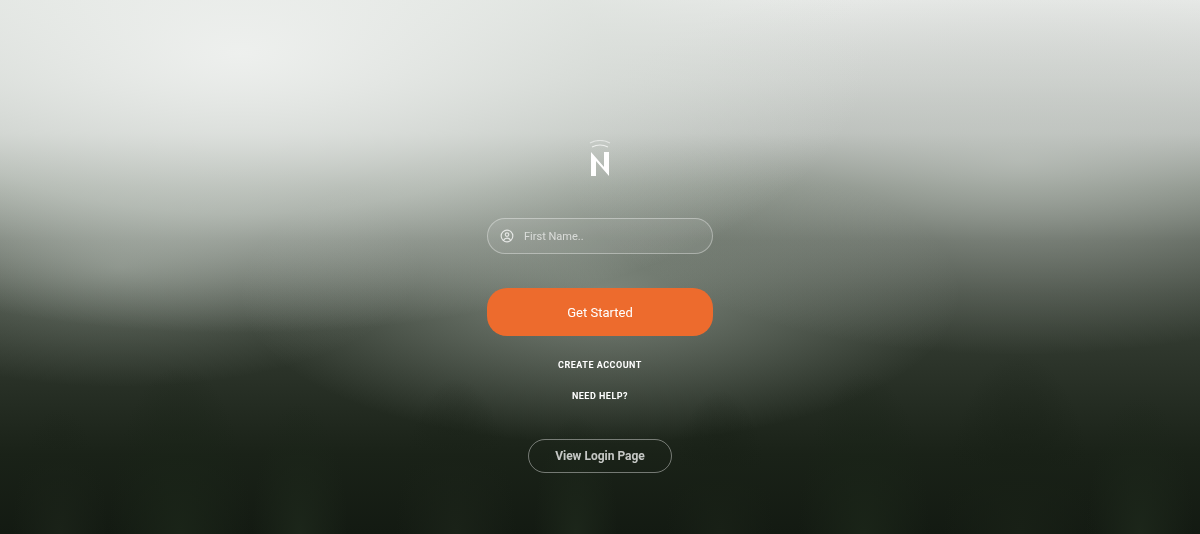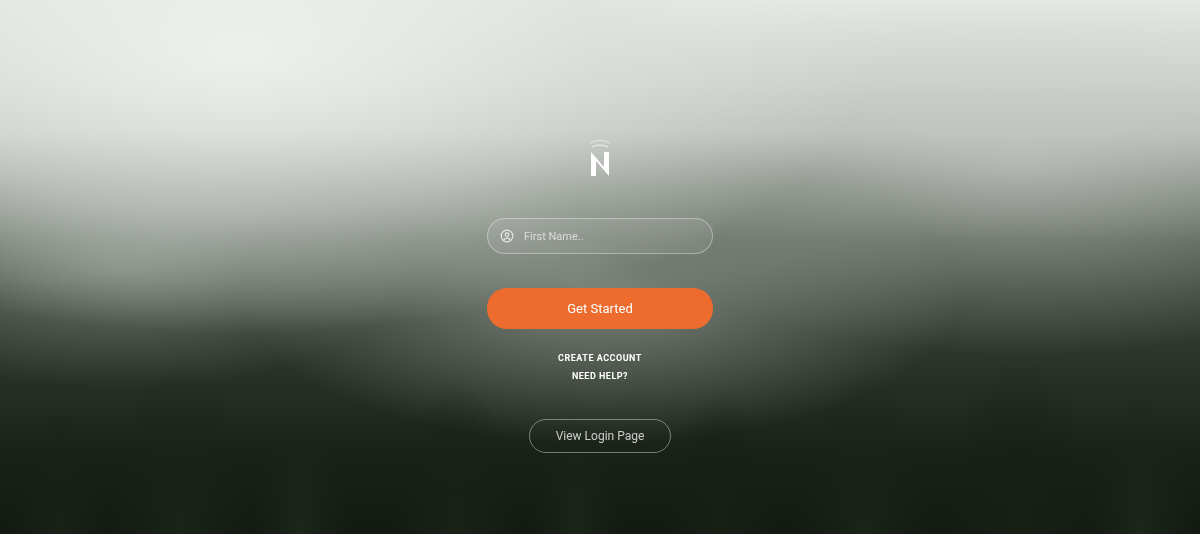--- a/index.html
+++ b/index.html
@@ -98,34 +98,34 @@
       outline: none;
       color: #fff;
       font-size: 11px;
       font-family: inherit;
     }
     .input-field::placeholder {
       color: rgba(255,255,255,0.65);
     }
     .primary-btn {
       width: 226px;
-      height: 41px;
+      height: 48px;
       border-radius: 20px;
       background: #ed6b2d;
       color: #fff;
       border: none;
       font-size: 13px;
       font-family: inherit;
       cursor: pointer;
       margin-bottom: 24px;
     }
     .links {
       display: flex;
       flex-direction: column;
-      gap: 8px;
+      gap: 21px;
       align-items: center;
       margin-bottom: 38px;
     }
     .link {
       color: #fff;
       font-size: 9px;
       font-weight: 700;
       letter-spacing: 0.5px;
       text-transform: uppercase;
       cursor: pointer;
@@ -134,20 +134,21 @@
     .secondary-btn {
       height: 34px;
       padding: 0 26px;
       border-radius: 17px;
       border: 1px solid rgba(255,255,255,0.4);
       background: transparent;
       color: rgba(255,255,255,0.75);
       font-size: 12px;
       font-family: inherit;
       cursor: pointer;
+      font-weight: bold;
     }
   </style>
 </head>
 <body>
 
 <div class="bg"></div>
 
 <div class="container">
 
   <div class="logo">

